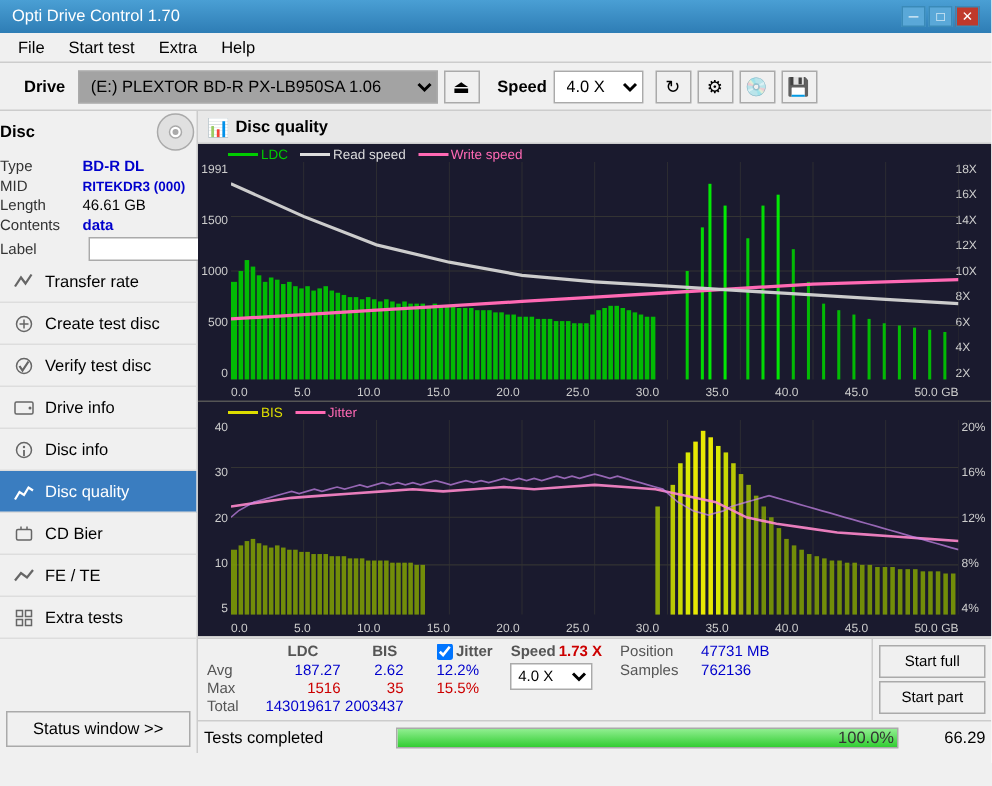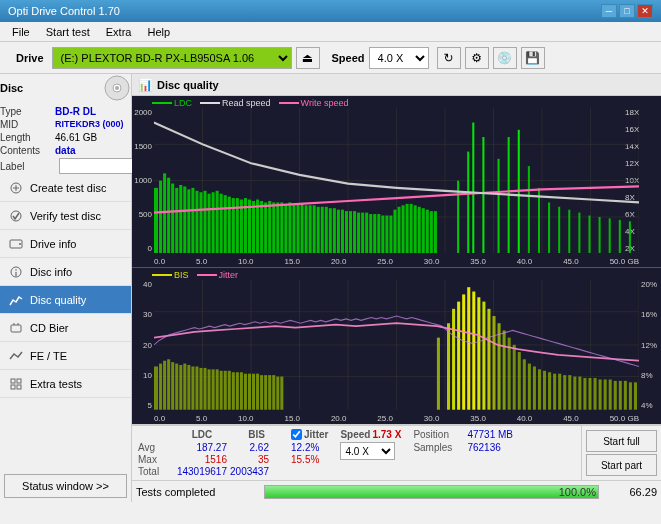--- a/index.html
+++ b/index.html
@@ -11,21 +11,21 @@
     #titlebar .win-btn { width: 16px; height: 14px; background: #5aa8d8; border: 1px solid #3a8ab8; color: white; font-size: 9px; display: flex; align-items: center; justify-content: center; cursor: pointer; }
     #titlebar .win-btn.close { background: #c0392b; }
 
     
     #menubar { background: #f0f0f0; height: 20px; display: flex; align-items: center; padding: 0 4px; border-bottom: 1px solid #ccc; }
     #menubar span { padding: 2px 8px; font-size: 11px; cursor: pointer; }
 
     
     #toolbar { background: #f0f0f0; height: 32px; display: flex; align-items: center; padding: 2px 16px; border-bottom: 1px solid #ccc; gap: 4px; }
     .toolbar-label { font-size: 11px; font-weight: bold; margin-right: 4px; }
-    .drive-select { height: 22px; font-size: 11px; border: 1px solid #aaa; background: #84cc16; padding: 0 4px; flex: 1; max-width: 240px; }
+    .drive-select { height: 22px; font-size: 11px; border: 1px solid #aaa; background: #a3a3a3; padding: 0 4px; flex: 1; max-width: 240px; }
     .toolbar-btn { height: 22px; width: 24px; background: #f0f0f0; border: 1px solid #aaa; cursor: pointer; display: flex; align-items: center; justify-content: center; font-size: 12px; }
     .speed-label { font-size: 11px; font-weight: bold; margin-left: 8px; }
     .speed-select { height: 22px; font-size: 11px; border: 1px solid #aaa; background: white; padding: 0 4px; width: 60px; }
 
     
     #main { display: flex; height: calc(524px - 22px - 20px - 32px - 22px); }
 
     
     #sidebar { width: 132px; background: #f0f0f0; border-right: 1px solid #ccc; display: flex; flex-direction: column; }
     .disc-header { display: flex; align-items: center; justify-content: space-between; margin-bottom: 4px; }
@@ -154,20 +154,28 @@
         <span class="info-key">Label</span>
         <input class="label-input" type="text" value="" style="">
         <div class="label-btn">✎</div>
       </div>
     </div>
 
     <div class="sidebar-nav">
       <div class="nav-item">
         <span class="nav-icon">
           <svg viewBox="0 0 14 14">
+              <polyline points="1,10 5,4 8,8 12,2" fill="none" stroke="#666" stroke-width="1.5"></polyline>
+            </svg>
+        </span>
+        <span>Transfer rate</span>
+      </div>
+      <div class="nav-item">
+        <span class="nav-icon">
+          <svg viewBox="0 0 14 14">
               <circle cx="7" cy="7" r="5" fill="none" stroke="#666" stroke-width="1"></circle>
               <line x1="7" y1="4" x2="7" y2="10" stroke="#666" stroke-width="1"></line>
               <line x1="4" y1="7" x2="10" y2="7" stroke="#666" stroke-width="1"></line>
             </svg>
         </span>
         <span>Create test disc</span>
       </div>
       <div class="nav-item">
         <span class="nav-icon">
           <svg viewBox="0 0 14 14">
@@ -258,28 +266,28 @@
             <div class="legend-dot" style="background:#dddddd;"></div>
             <span style="color:#dddddd; font-size:9px;">Read speed</span>
           </div>
           <div class="legend-item">
             <div class="legend-dot" style="background:#ff69b4;"></div>
             <span style="color:#ff69b4; font-size:9px;">Write speed</span>
           </div>
         </div>
 
         <div style="position:absolute;left:0;top:12px;bottom:14px;width:22px;display:flex;flex-direction:column;justify-content:space-between;align-items:flex-end;padding-right:2px;">
-          <span style="color:#ccc;font-size:8px;">2000</span>
+          <span style="color:#ccc;font-size:8px;">1991</span>
           <span style="color:#ccc;font-size:8px;">1500</span>
           <span style="color:#ccc;font-size:8px;">1000</span>
           <span style="color:#ccc;font-size:8px;">500</span>
           <span style="color:#ccc;font-size:8px;">0</span>
         </div>
 
-        <div style="position:absolute;right:16px;top:12px;bottom:14px;width:22px;display:flex;flex-direction:column;justify-content:space-between;padding-left:2px;">
+        <div style="position:absolute;right:4px;top:12px;bottom:14px;width:22px;display:flex;flex-direction:column;justify-content:space-between;padding-left:2px;">
           <span style="color:#ccc;font-size:8px;">18X</span>
           <span style="color:#ccc;font-size:8px;">16X</span>
           <span style="color:#ccc;font-size:8px;">14X</span>
           <span style="color:#ccc;font-size:8px;">12X</span>
           <span style="color:#ccc;font-size:8px;">10X</span>
           <span style="color:#ccc;font-size:8px;">8X</span>
           <span style="color:#ccc;font-size:8px;">6X</span>
           <span style="color:#ccc;font-size:8px;">4X</span>
           <span style="color:#ccc;font-size:8px;">2X</span>
         </div>

